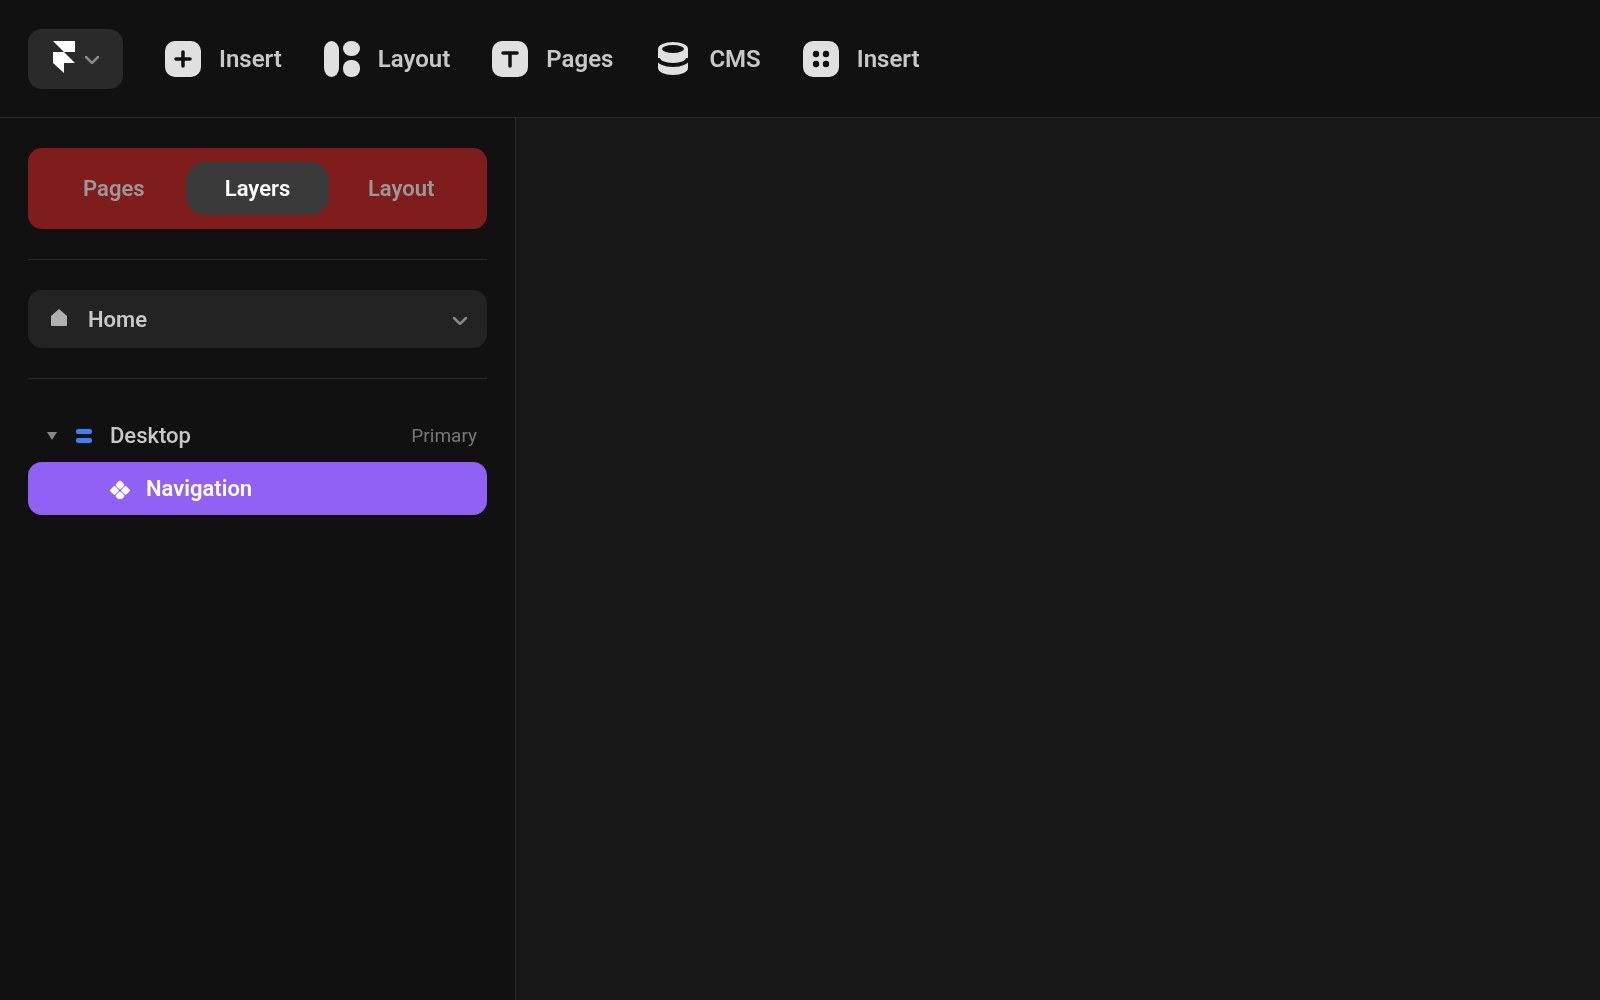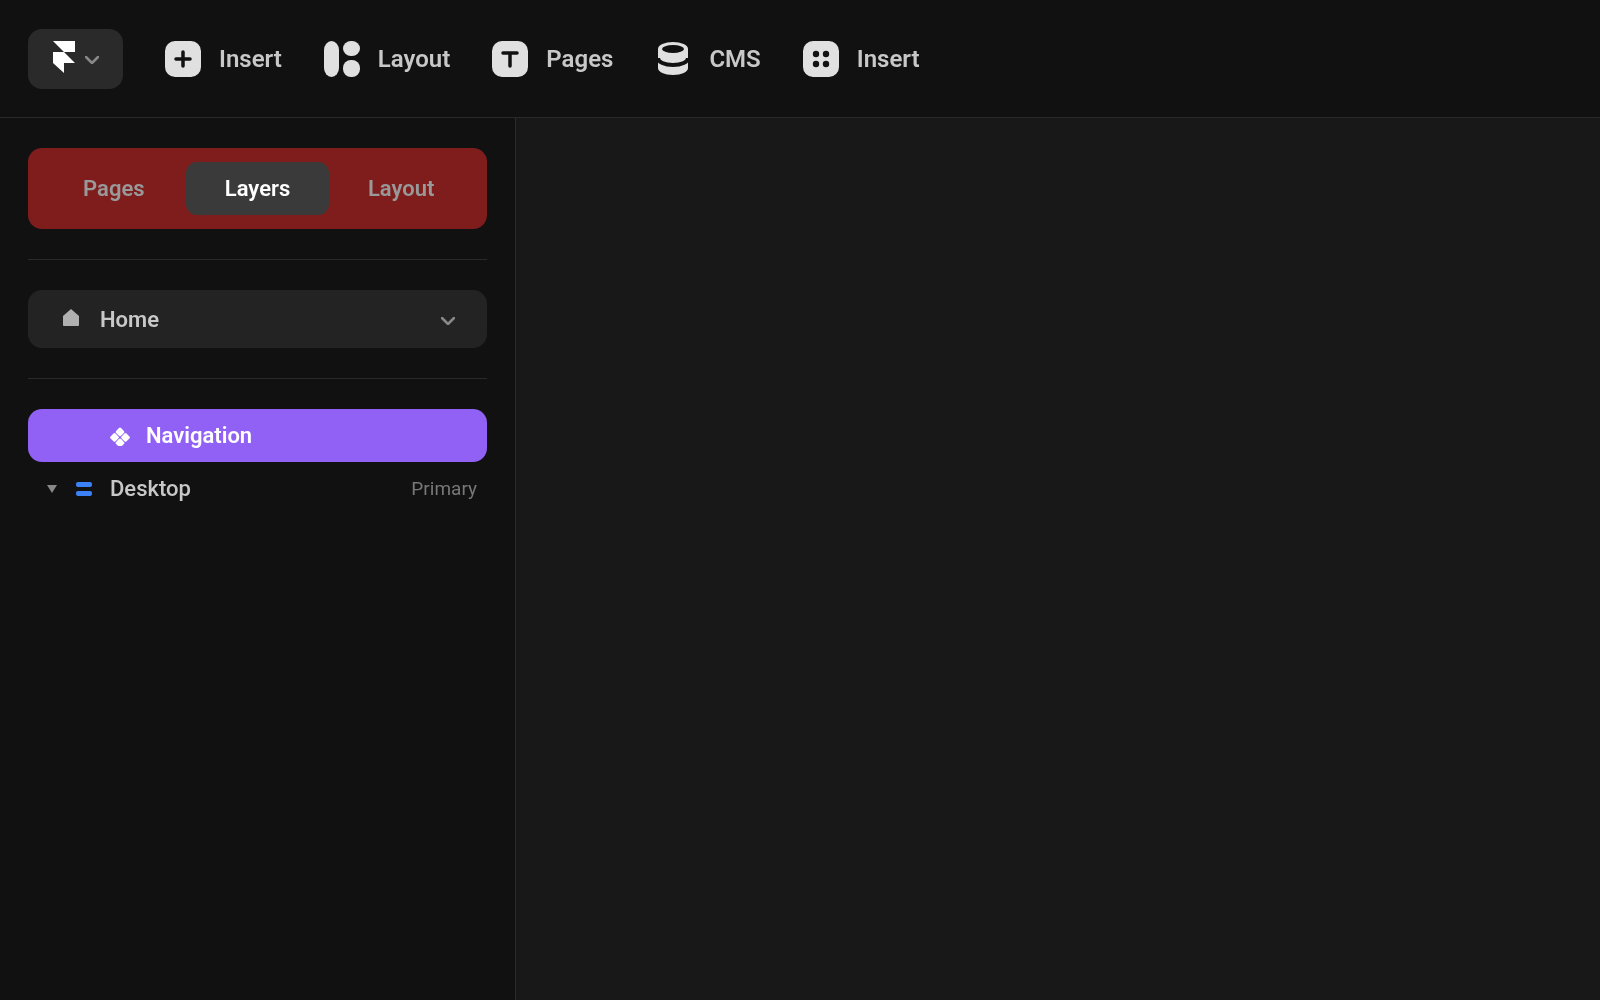--- a/index.html
+++ b/index.html
@@ -93,34 +93,35 @@
       font-size: 22px;
       font-weight: 600;
       color: #999999;
       border-radius: 11px;
       cursor: pointer;
     }
     
     .tab.active {
       background: #3a3a3a;
       color: #ffffff;
+      border-radius: 19px;
     }
     
     .divider {
       height: 1px;
       background: #2a2a2a;
       margin: 30px 0;
     }
     
     .page-selector {
       display: flex;
       align-items: center;
       background: #232323;
       border-radius: 14px;
-      padding: 16px 32px;
+      padding: 16px 20px;
       gap: 18px;
       cursor: pointer;
     }
     
     .page-label {
       flex: 1;
       font-size: 22px;
       font-weight: 600;
       color: #c8c8c8;
     }
@@ -267,44 +268,44 @@
       <span class="page-label">Home</span>
       <span>
         <svg width="14" height="8" viewBox="0 0 14 8">
           <path d="M1 1 L7 7 L13 1" stroke="#888888" stroke-width="2.5" stroke-linecap="round" stroke-linejoin="round" fill="none"></path>
         </svg>
       </span>
     </div>
 
     <div class="divider"></div>
 
+    <div class="layer-item">
+      <span class="layer-disclosure">
+        <svg width="10" height="8" viewBox="0 0 10 8">
+          <path d="M0 0 L10 0 L5 8 Z" fill="#888888"></path>
+        </svg>
+      </span>
+      <span class="layer-icon">
+        <svg width="20" height="20" viewBox="0 0 20 20">
+          <rect x="2" y="3" width="16" height="5" rx="2" fill="#3b82f6"></rect>
+          <rect x="2" y="12" width="16" height="5" rx="2" fill="#3b82f6"></rect>
+        </svg>
+      </span>
+      <span class="layer-label">Desktop</span>
+      <span class="layer-badge">Primary</span>
+    </div>
+
     <div class="layer-item layer-child selected">
       <span class="layer-icon">
         <svg width="20" height="20" viewBox="0 0 20 20">
           <rect x="10" y="1" width="7" height="7" rx="1.5" transform="rotate(45 10 1)" fill="#ffffff"></rect>
           <rect x="10" y="12" width="7" height="7" rx="1.5" transform="rotate(45 10 12)" fill="#ffffff"></rect>
           <rect x="4.5" y="6.5" width="7" height="7" rx="1.5" transform="rotate(45 4.5 6.5)" fill="#ffffff"></rect>
           <rect x="15.5" y="6.5" width="7" height="7" rx="1.5" transform="rotate(45 15.5 6.5)" fill="#ffffff"></rect>
         </svg>
       </span>
       <span class="layer-label">Navigation</span>
     </div>
 
-    <div class="layer-item">
-      <span class="layer-disclosure">
-        <svg width="10" height="8" viewBox="0 0 10 8">
-          <path d="M0 0 L10 0 L5 8 Z" fill="#888888"></path>
-        </svg>
-      </span>
-      <span class="layer-icon">
-        <svg width="20" height="20" viewBox="0 0 20 20">
-          <rect x="2" y="3" width="16" height="5" rx="2" fill="#3b82f6"></rect>
-          <rect x="2" y="12" width="16" height="5" rx="2" fill="#3b82f6"></rect>
-        </svg>
-      </span>
-      <span class="layer-label">Desktop</span>
-      <span class="layer-badge">Primary</span>
-    </div>
-
   </div>
 
   <div class="canvas"></div>
 </div>
 
 </body></html>

